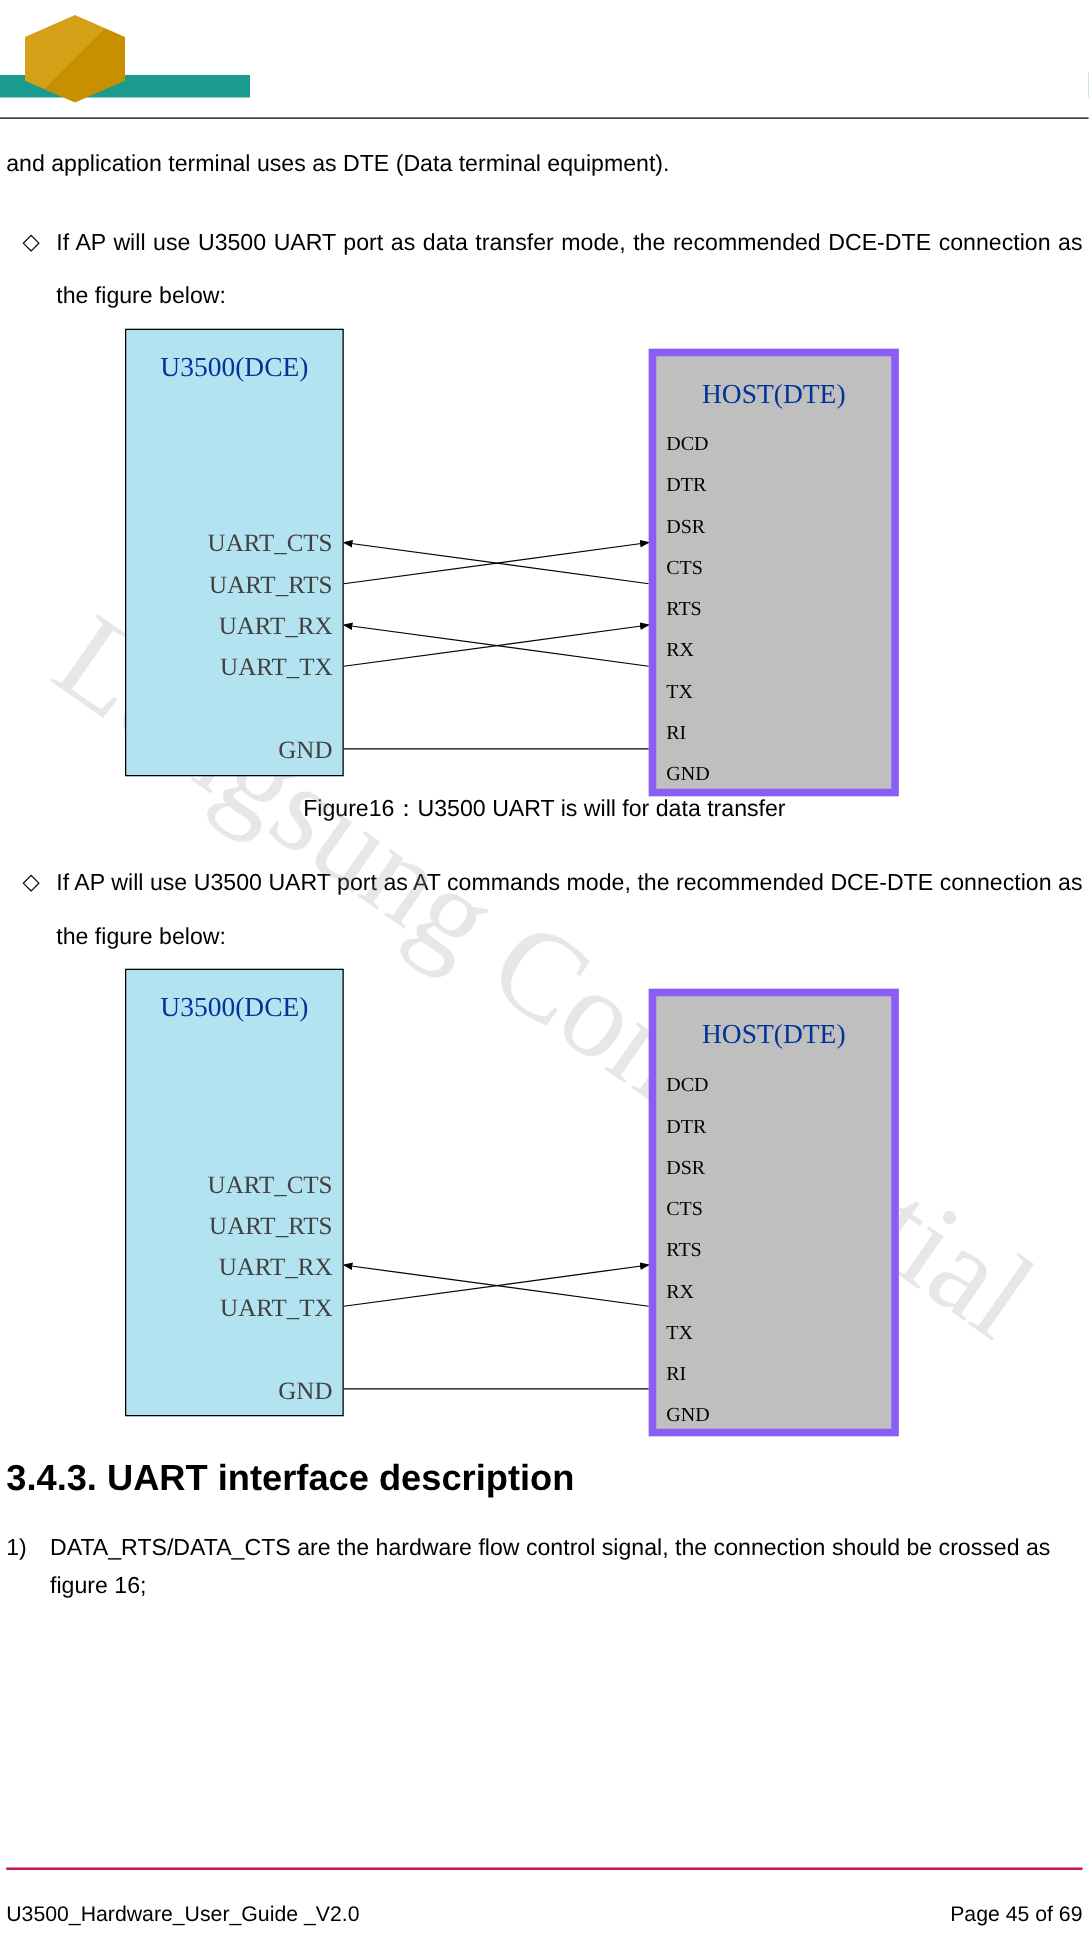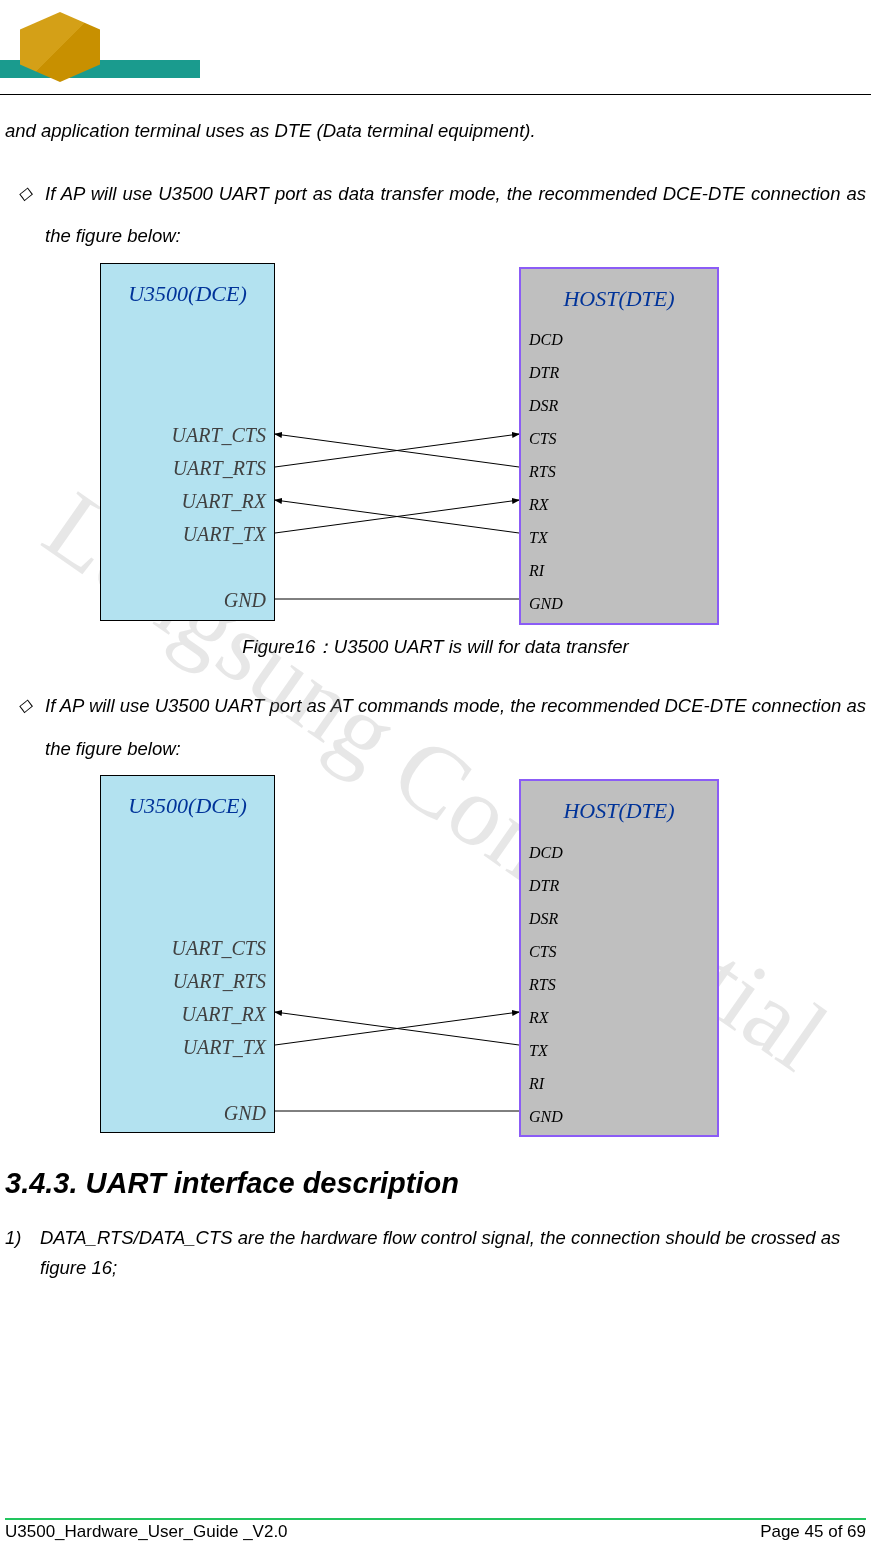--- a/index.html
+++ b/index.html
@@ -64,21 +64,20 @@
       left: 0;
       width: 200px;
       height: 18px;
       background: #1a9b8e;
     }
     .content {
       padding: 15px 5px 0 5px;
       font-size: 18.5px;
       color: #000;
       line-height: 2.3;
-      font-style: italic;
     }
     .paragraph {
       margin-bottom: 20px;
     }
     .bullet-para {
       display: flex;
       margin-top: 20px;
     }
     .bullet {
       width: 40px;
@@ -101,25 +100,25 @@
       left: 0;
       top: 0;
       width: 175px;
       height: 358px;
       background: #b3e2f0;
       border: 1px solid #000;
     }
     .box-right {
       position: absolute;
       left: 419px;
-      top: 4px;
+      top: 16px;
       width: 200px;
       height: 358px;
       background: #bfbfbf;
-      border: 2px solid #8b5cf6;
+      border: 6px solid #8b5cf6;
     }
     .box-title {
       text-align: center;
       font-family: "Times New Roman", serif;
       font-size: 22px;
       color: #003399;
       padding-top: 5px;
     }
     .left-pins {
       position: absolute;
@@ -168,22 +167,22 @@
       flex-shrink: 0;
     }
     .num-text {
       flex: 1;
     }
     .footer {
       position: absolute;
       bottom: 20px;
       left: 5px;
       right: 5px;
-      border-top: 2px solid #22c55e;
-      padding-top: 2px;
+      border-top: 2px solid #be185d;
+      padding-top: 26px;
       display: flex;
       justify-content: space-between;
       font-size: 17px;
     }
     .watermark {
       position: absolute;
       top: 50%;
       left: 50%;
       transform: translate(-50%, -50%) rotate(35deg);
       font-size: 100px;

